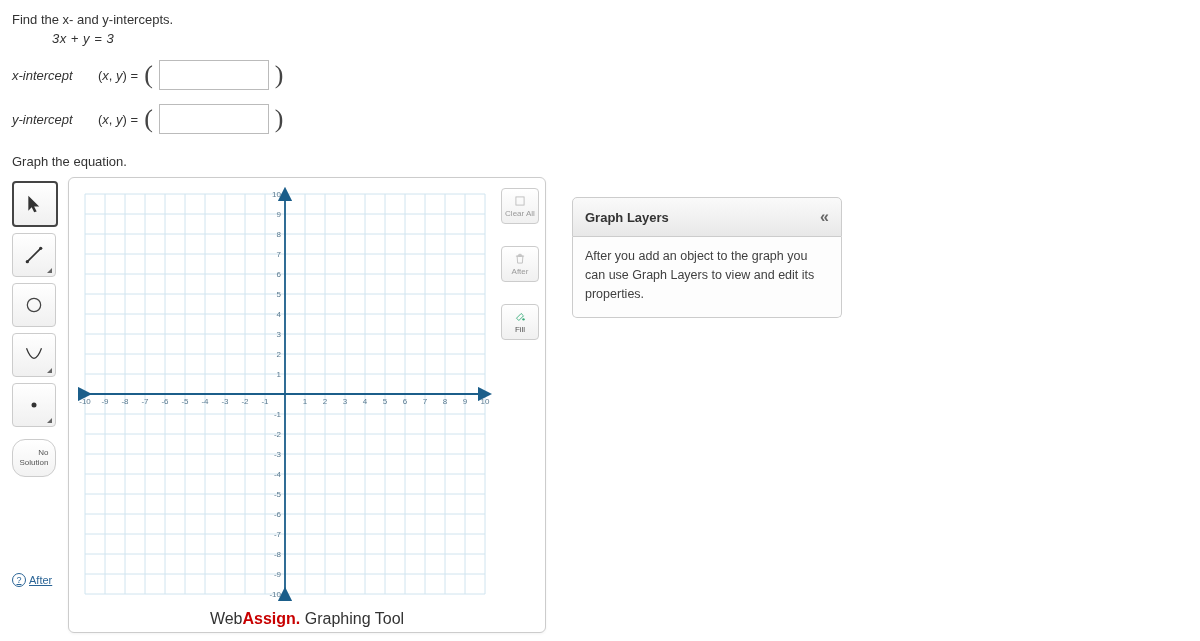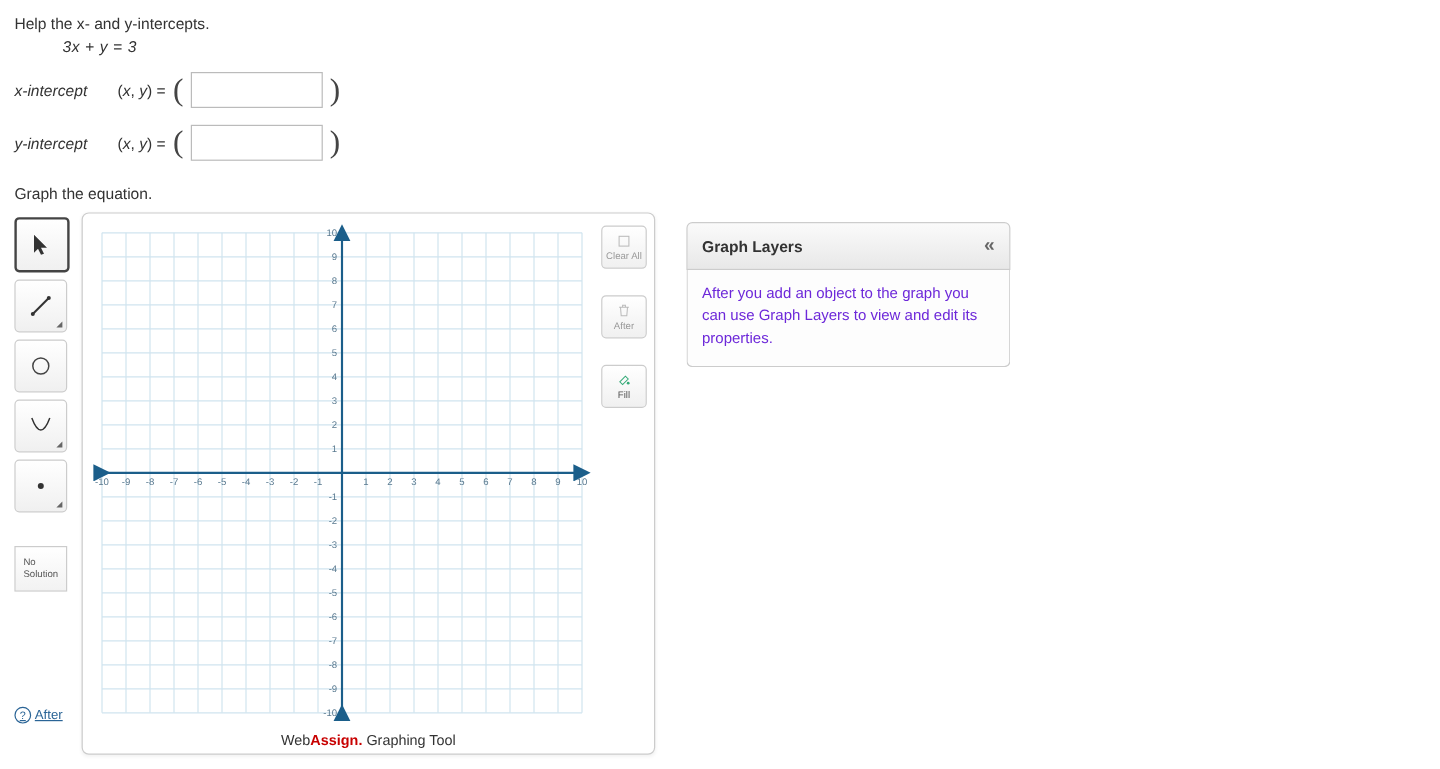--- a/index.html
+++ b/index.html
@@ -62,31 +62,31 @@
     bottom: 3px;
     width: 0; height: 0;
     border-left: 5px solid transparent;
     border-bottom: 5px solid #666;
   }
   .tool svg { width: 20px; height: 20px; }
   .ns-box {
     width: 42px;
     height: 36px;
     border: 1px solid #ccc;
-    border-radius: 0;
+    border-radius: 13px;
     background: linear-gradient(#fff, #f2f2f2);
     display: flex;
     align-items: center;
     justify-content: center;
     font-size: 8px;
     line-height: 10px;
-    text-align: left;
+    text-align: right;
     color: #555;
     cursor: pointer;
-    margin-top: 22px;
+    margin-top: 6px;
   }
   .help-link {
     margin-top: 90px;
     font-size: 11px;
     color: #2a6496;
     text-decoration: underline;
     cursor: pointer;
     display: flex;
     align-items: center;
     gap: 3px;
@@ -132,27 +132,27 @@
     justify-content: center;
     font-size: 8px;
     color: #999;
     cursor: pointer;
     gap: 1px;
   }
   .pa-btn.enabled { color: #555; justify-content: center; }
   .pa-btn svg { width: 14px; height: 14px; }
   .brand {
     padding: 6px 0 2px 0;
-    font-size: 12px;
+    font-size: 16px;
     color: #333;
   }
   .brand b { color: #c80000; font-weight: bold; }
   .layers-panel {
     width: 270px;
-    margin-top: 8px;
+    margin-top: 20px;
     padding-left: 16px;
   }
   .layers-header {
     display: flex;
     align-items: center;
     justify-content: space-between;
     padding: 10px 12px;
     background: linear-gradient(#fafafa, #e8e8e8);
     border: 1px solid #ccc;
     border-radius: 5px 5px 0 0;
@@ -164,32 +164,32 @@
     font-size: 16px;
     color: #666;
     cursor: pointer;
   }
   .layers-body {
     border: 1px solid #ccc;
     border-top: none;
     border-radius: 0 0 5px 5px;
     padding: 10px 12px 14px 12px;
     font-size: 12.5px;
-    color: #6d28d9;
+    color: #404040;
     line-height: 1.5;
     background: #fdfdfd;
   }
   .xy { font-style: italic; font-family: Liberation Sans, sans-serif; }
   .svg-circle { fill: none; stroke: #444; stroke-width: 1.5; }
 </style>
 </head>
 <body>
 
 <div class="question">
-  <span>Help the x- and y-intercepts.</span>
+  <span>Find the x- and y-intercepts.</span>
   <div class="indent">
     <span class="xy">3<span style="font-style:italic">x</span> + <span style="font-style:italic">y</span> = 3</span>
   </div>
 </div>
 
 <div class="intercept-row">
   <span class="label xy">x-intercept</span>
   <span>(<span class="xy">x</span>, <span class="xy">y</span>) =</span>
   <span class="paren">(</span>
   <input class="answer" style="">

